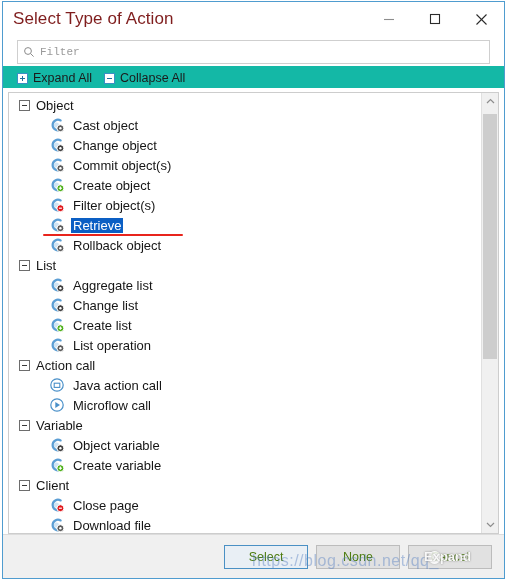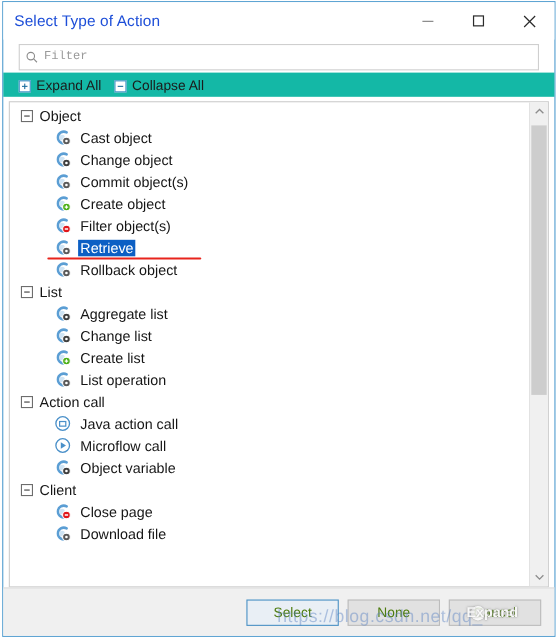--- a/index.html
+++ b/index.html
@@ -38,22 +38,22 @@
   .titlebar {
     height: 34px;
     flex: 0 0 34px;
     display: flex;
     align-items: center;
     background: #ffffff;
     position: relative;
   }
   .title-text {
     margin-left: 10px;
-    font-size: 14px;
-    color: #1d4ed8;
+    font-size: 17px;
+    color: #7f1d1d;
     letter-spacing: 0.1px;
     white-space: nowrap;
   }
   .caption-buttons {
     margin-left: auto;
     display: flex;
     height: 34px;
   }
   .cap-btn {
     width: 46px;
@@ -534,30 +534,46 @@
           </div>
           <div class="tree-row leaf">
             <span class="leaf-icon">
               <svg width="17" height="16" viewBox="0 0 17 16">
                 <circle cx="8" cy="8" r="6.2" fill="#ffffff" stroke="#4a90c9" stroke-width="1.2"></circle>
                 <polygon points="6.3,5 11,8 6.3,11" fill="#4a90c9"></polygon>
               </svg>
             </span>
             <span class="leaf-label">Microflow call</span>
           </div>
+          <div class="tree-row group">
+            <span class="toggle"></span>
+            <span class="group-label">Variable</span>
+          </div>
           <div class="tree-row leaf">
             <span class="leaf-icon">
               <svg width="17" height="16" viewBox="0 0 17 16">
                 <path d="M11.6 3.4 A5.3 5.3 0 1 0 11.6 12.6" fill="none" stroke="#5b9ed4" stroke-width="2.3" stroke-linecap="round"></path>
                 <circle cx="7.4" cy="8" r="2.6" fill="#cfe4f4"></circle>
                 <circle cx="11.4" cy="11.2" r="3.5" fill="#3f3f3f" stroke="#ffffff" stroke-width="1"></circle>
                 <circle cx="11.4" cy="11.2" r="1.2" fill="#ffffff"></circle>
               </svg>
             </span>
             <span class="leaf-label">Object variable</span>
+          </div>
+          <div class="tree-row leaf">
+            <span class="leaf-icon">
+              <svg width="17" height="16" viewBox="0 0 17 16">
+                <path d="M11.6 3.4 A5.3 5.3 0 1 0 11.6 12.6" fill="none" stroke="#5b9ed4" stroke-width="2.3" stroke-linecap="round"></path>
+                <circle cx="7.4" cy="8" r="2.6" fill="#cfe4f4"></circle>
+                <circle cx="11.4" cy="11.2" r="3.5" fill="#4caf17" stroke="#ffffff" stroke-width="1"></circle>
+                <line x1="9.8" y1="11.2" x2="13.0" y2="11.2" stroke="#ffffff" stroke-width="1.1"></line>
+                <line x1="11.4" y1="9.6" x2="11.4" y2="12.8" stroke="#ffffff" stroke-width="1.1"></line>
+              </svg>
+            </span>
+            <span class="leaf-label">Create variable</span>
           </div>
           <div class="tree-row group">
             <span class="toggle"></span>
             <span class="group-label">Client</span>
           </div>
           <div class="tree-row leaf">
             <span class="leaf-icon">
               <svg width="17" height="16" viewBox="0 0 17 16">
                 <path d="M11.6 3.4 A5.3 5.3 0 1 0 11.6 12.6" fill="none" stroke="#5b9ed4" stroke-width="2.3" stroke-linecap="round"></path>
                 <circle cx="7.4" cy="8" r="2.6" fill="#cfe4f4"></circle>

